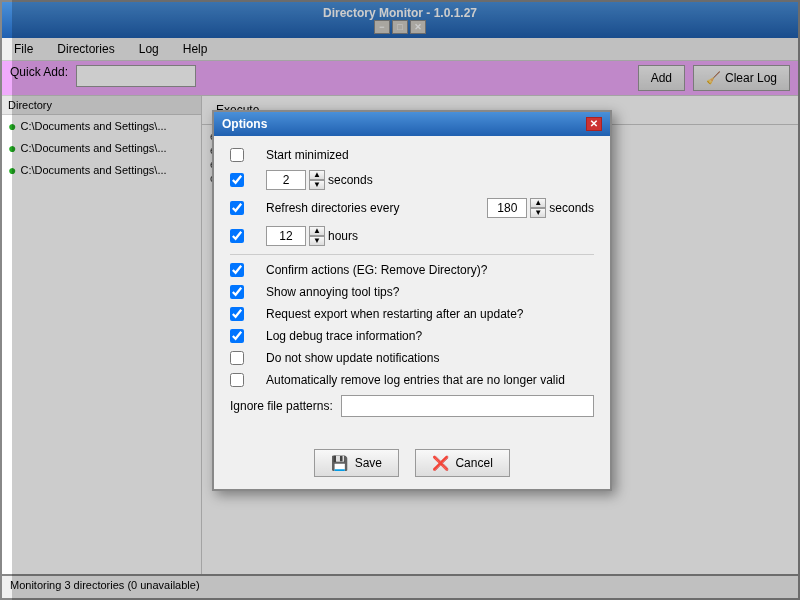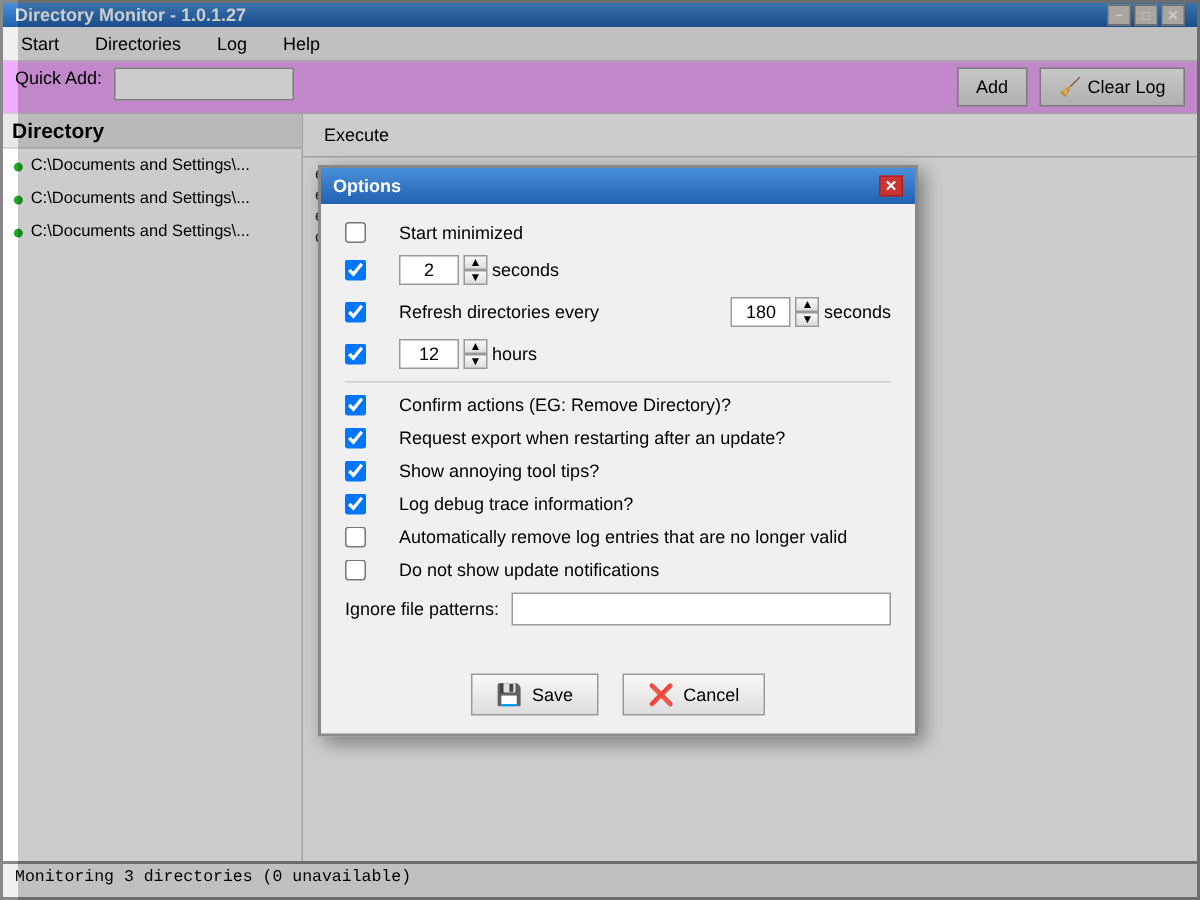--- a/index.html
+++ b/index.html
@@ -25,21 +25,22 @@
 
     .title-bar {
       background: linear-gradient(to bottom, #4a90d9, #2060b0);
       color: white;
       padding: 4px 8px;
       font-size: 12px;
       font-weight: bold;
       display: flex;
       align-items: center;
       justify-content: space-between;
-      height: 16px;
+      height: 36px;
+      flex-direction: column;
     }
 
     .title-bar-buttons {
       display: flex;
       gap: 2px;
     }
 
     .title-btn {
       width: 16px;
       height: 14px;
@@ -111,22 +112,22 @@
       width: 200px;
       border-right: 1px solid #ccc;
       background: white;
       overflow-y: auto;
     }
 
     .panel-header {
       background: #e8e8e8;
       border-bottom: 1px solid #ccc;
       padding: 3px 6px;
-      font-weight: bold;
-      font-size: 14px;
+      font-weight: normal;
+      font-size: 11px;
     }
 
     .dir-item {
       display: flex;
       align-items: center;
       padding: 3px 6px;
       font-size: 11px;
       gap: 4px;
     }
 
@@ -165,21 +166,20 @@
       padding: 1px 4px;
       color: #333;
     }
 
     .status-bar {
       background: #f0f0f0;
       border-top: 2px solid #888;
       padding: 3px 8px;
       font-size: 11px;
       height: 24px;
-      font-family: Liberation Mono, monospace;
     }
 
     
     .overlay {
       position: absolute;
       top: 0; left: 12px;
       width: 800px; height: 600px;
       background: rgba(0,0,0,0.2);
       display: flex;
       align-items: center;
@@ -338,21 +338,21 @@
   <div class="title-bar">
     <span>Directory Monitor - 1.0.1.27</span>
     <div class="title-bar-buttons">
       <div class="title-btn">−</div>
       <div class="title-btn">□</div>
       <div class="title-btn">✕</div>
     </div>
   </div>
 
   <div class="menubar">
-    <span class="menubar-item">Start</span>
+    <span class="menubar-item">File</span>
     <span class="menubar-item">Directories</span>
     <span class="menubar-item">Log</span>
     <span class="menubar-item">Help</span>
   </div>
 
   <div class="toolbar">
     <span class="quick-add-label">Quick Add:</span>
     <input class="quick-add-input" type="text" style="">
     <div class="toolbar-spacer"></div>
     <button class="toolbar-btn">
@@ -456,42 +456,42 @@
 
       <hr class="divider">
 
 
       <div class="option-row">
         <input type="checkbox" id="opt5" checked="" style="">
         <label class="option-label" for="opt5">Confirm actions (EG: Remove Directory)?</label>
       </div>
 
       <div class="option-row">
+        <input type="checkbox" id="opt6" checked="" style="">
+        <label class="option-label" for="opt6">Show annoying tool tips?</label>
+      </div>
+
+      <div class="option-row">
         <input type="checkbox" id="opt7" checked="" style="">
         <label class="option-label" for="opt7">Request export when restarting after an update?</label>
       </div>
 
       <div class="option-row">
-        <input type="checkbox" id="opt6" checked="" style="">
-        <label class="option-label" for="opt6">Show annoying tool tips?</label>
-      </div>
-
-      <div class="option-row">
         <input type="checkbox" id="opt8" checked="" style="">
         <label class="option-label" for="opt8">Log debug trace information?</label>
       </div>
 
       <div class="option-row">
+        <input type="checkbox" id="opt10" style="">
+        <label class="option-label" for="opt10">Do not show update notifications</label>
+      </div>
+
+      <div class="option-row">
         <input type="checkbox" id="opt9" style="">
         <label class="option-label" for="opt9">Automatically remove log entries that are no longer valid</label>
-      </div>
-
-      <div class="option-row">
-        <input type="checkbox" id="opt10" style="">
-        <label class="option-label" for="opt10">Do not show update notifications</label>
       </div>
 
       <div class="ignore-row">
         <span class="ignore-label">Ignore file patterns:</span>
         <input class="ignore-input" type="text" style="">
       </div>
 
     </div>
 
     <div class="dialog-footer">

